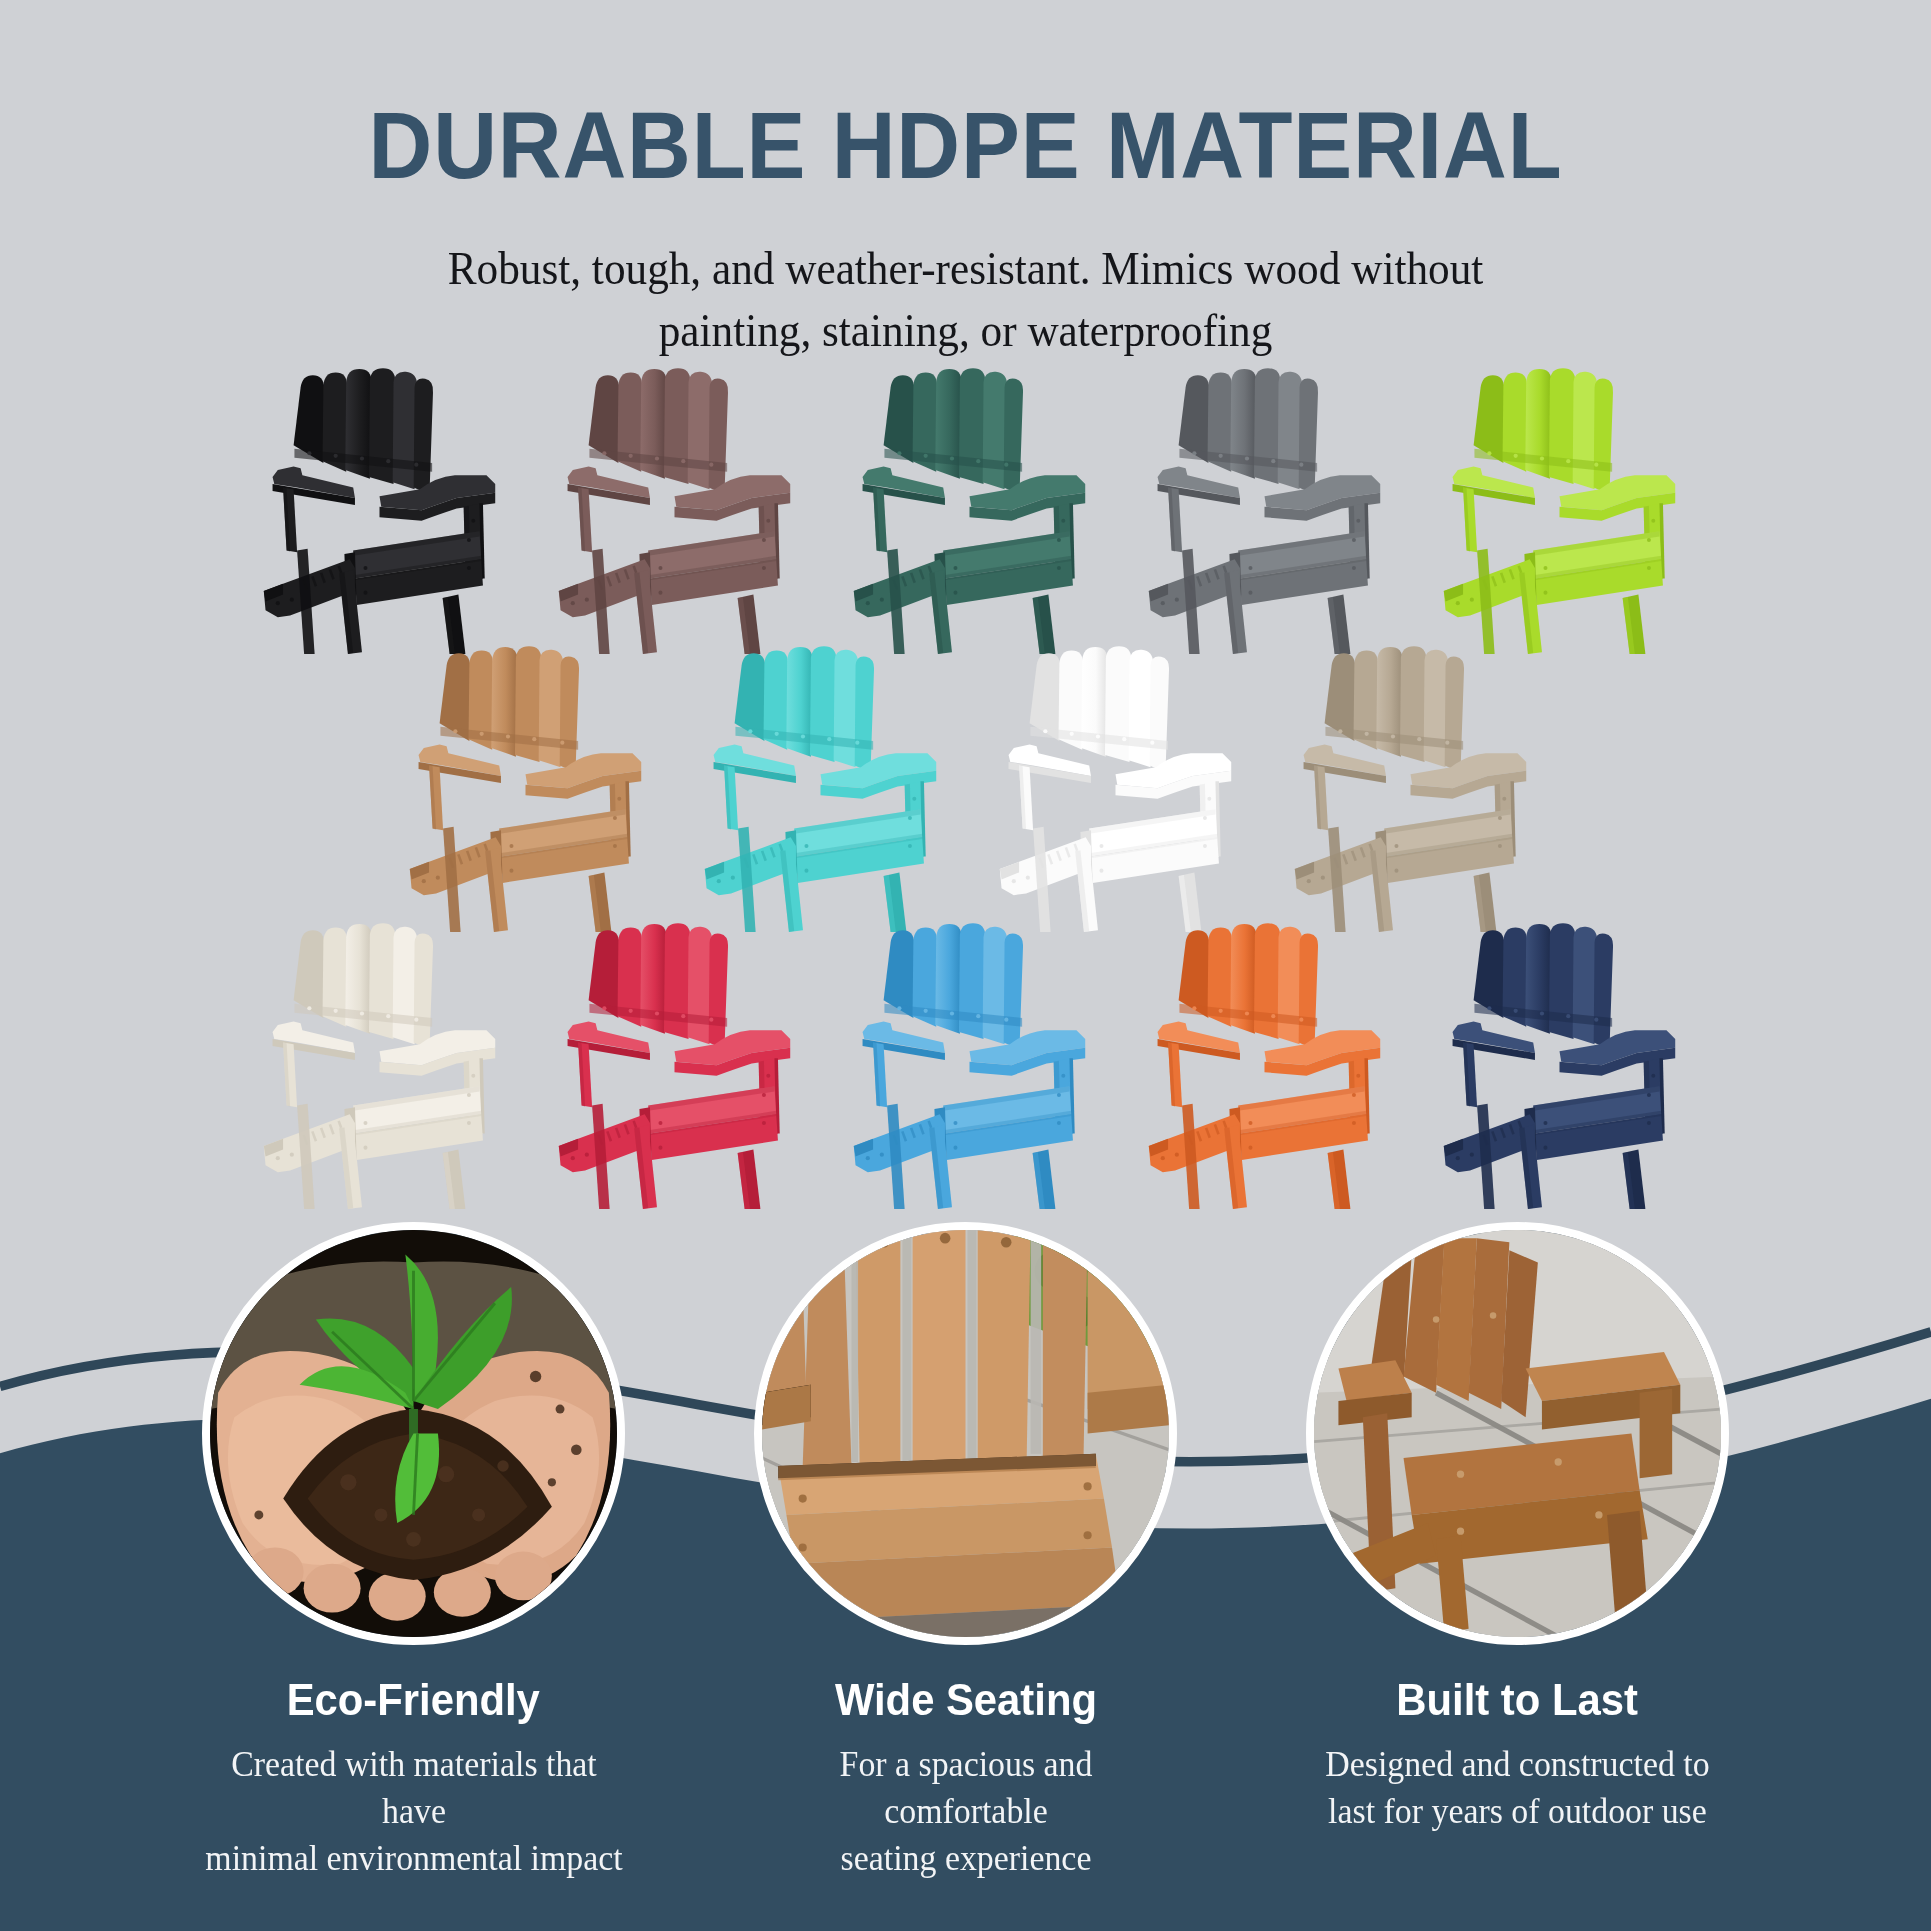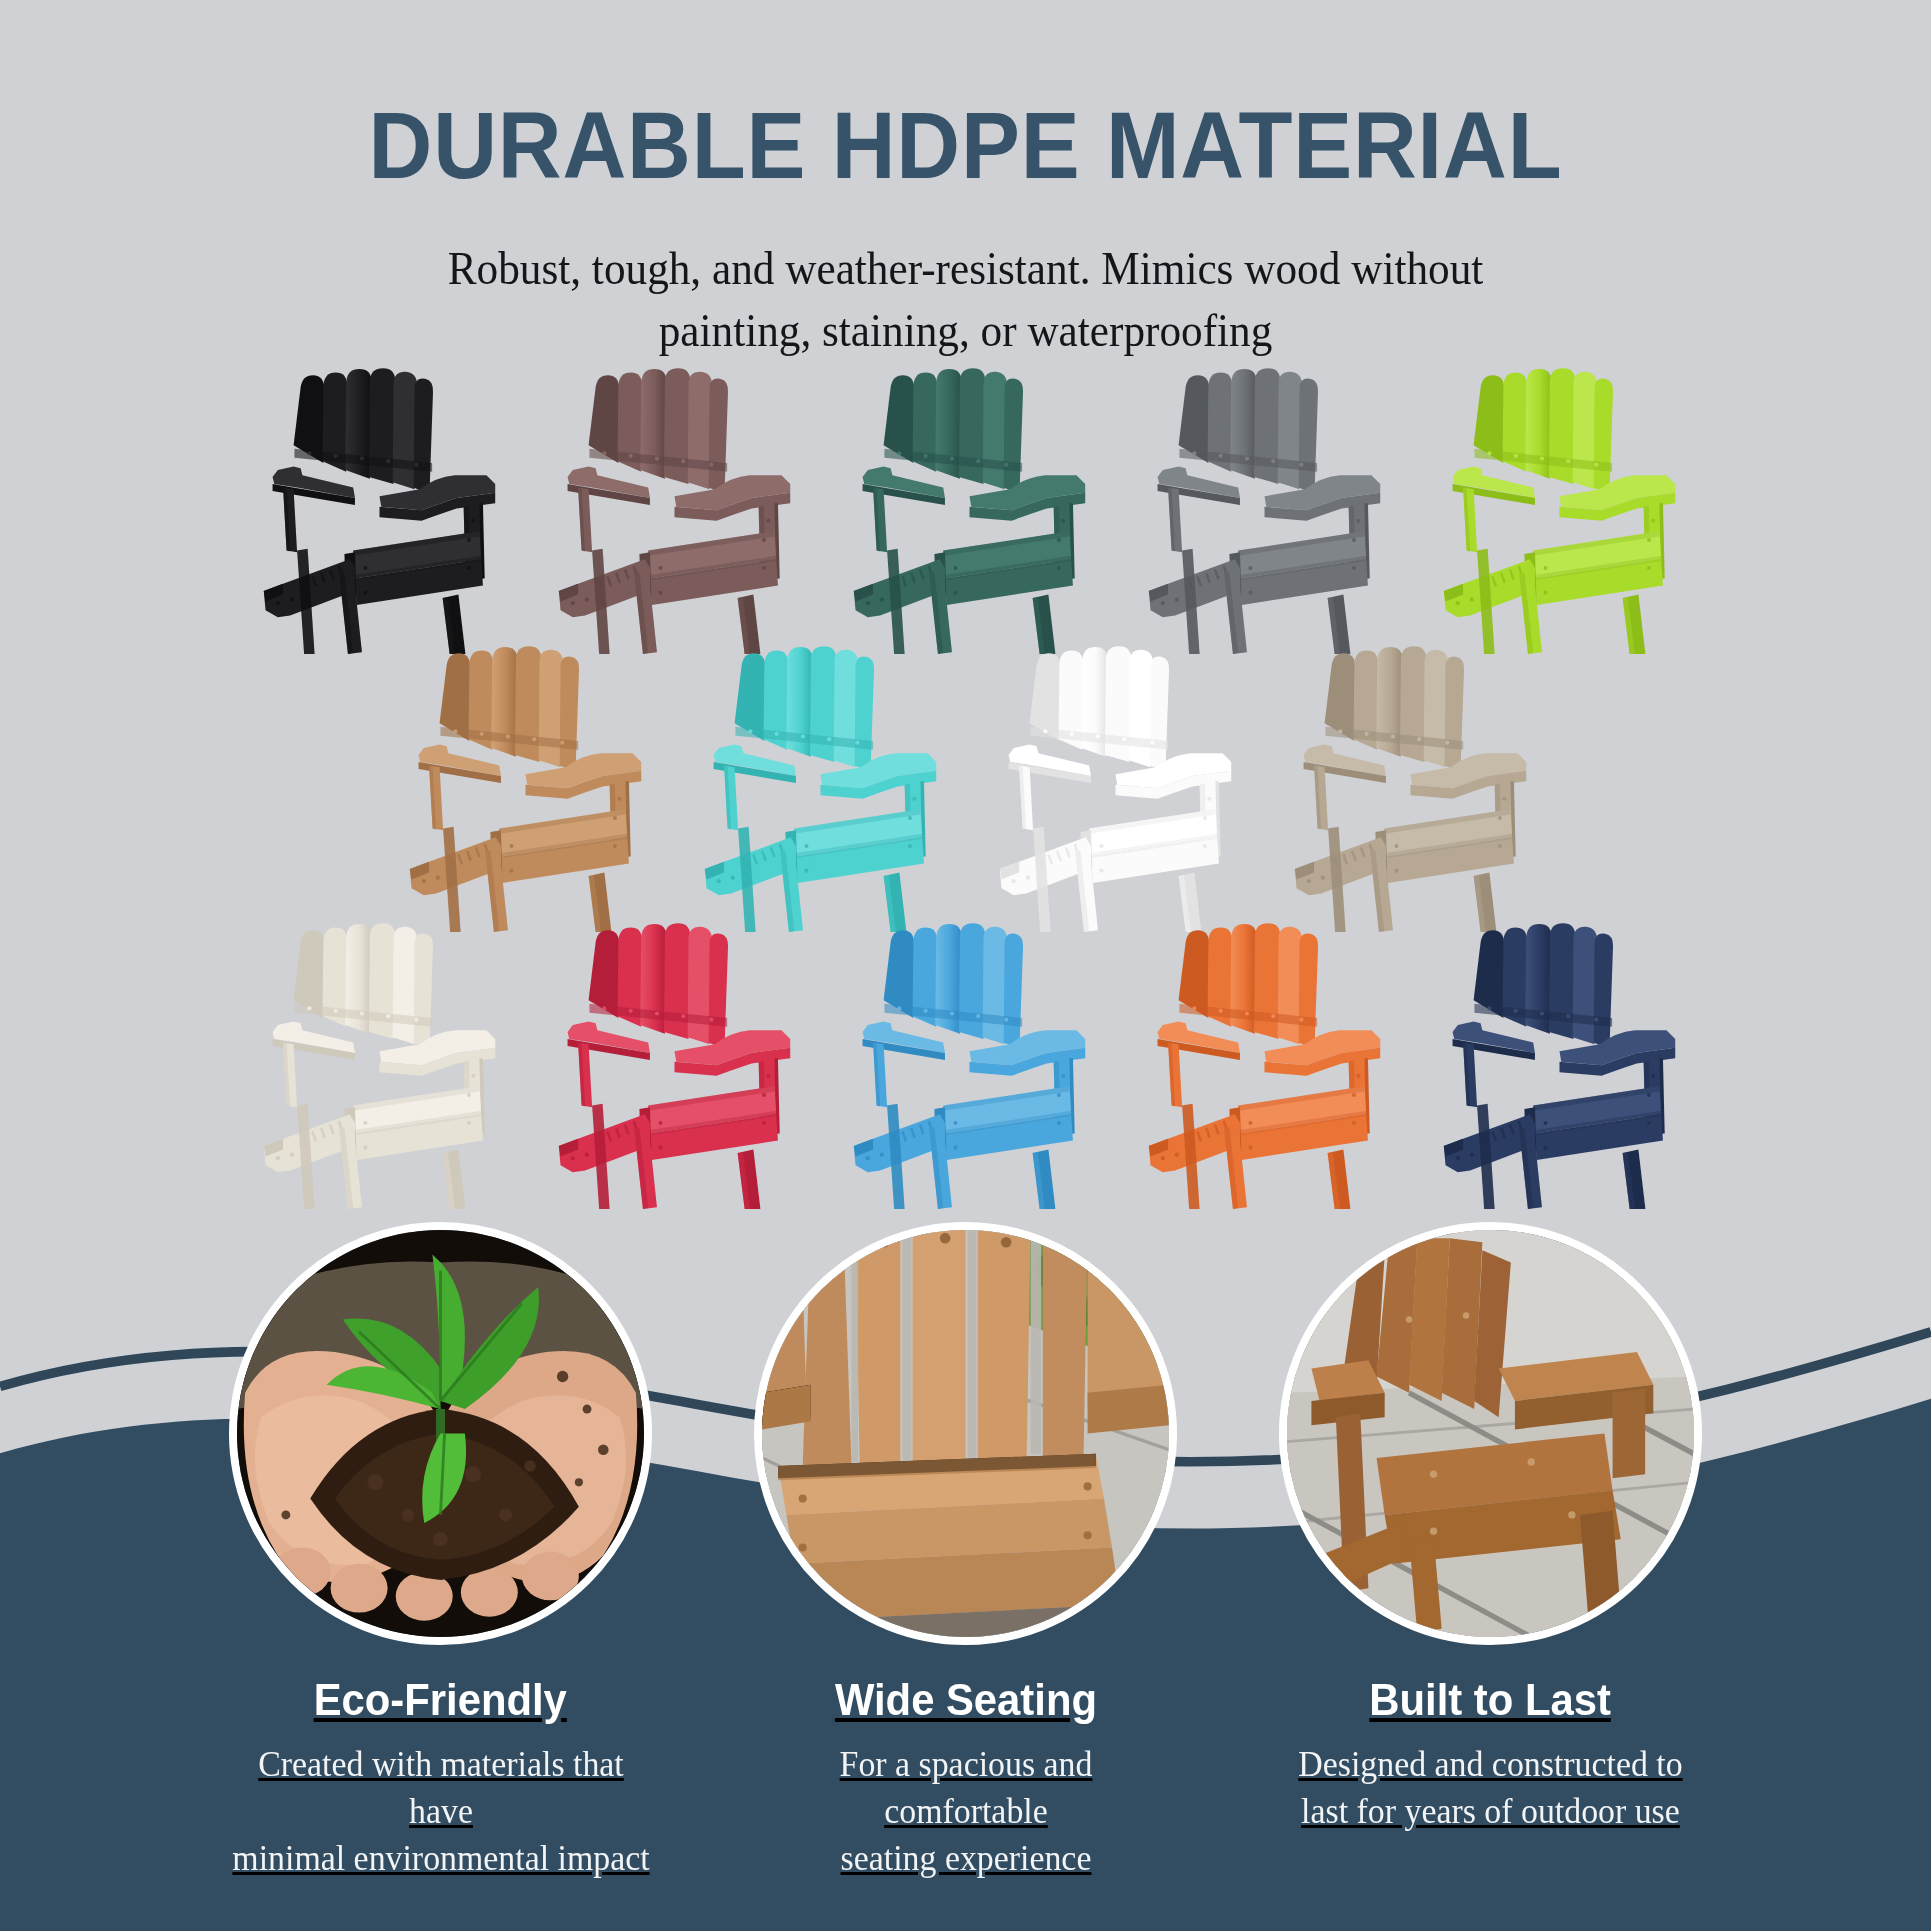--- a/index.html
+++ b/index.html
@@ -74,23 +74,22 @@
   }
   .wave-wrap svg{ width:100%; height:100%; display:block; }
 
   
   .features{
     position:absolute;
     left:0; bottom:0; width:1931px; height:702px;
     display:flex;
     justify-content:center;
     align-items:flex-start;
-    gap:77px;
+    gap:104px;
     padding-top:0;
-    text-decoration:underline;
   }
   .feature{
     width:448px;
     display:flex; flex-direction:column; align-items:center;
   }
   .circle{
     width:423px; height:423px;
     border-radius:50%;
     border:8px solid #ffffff;
     overflow:hidden;

